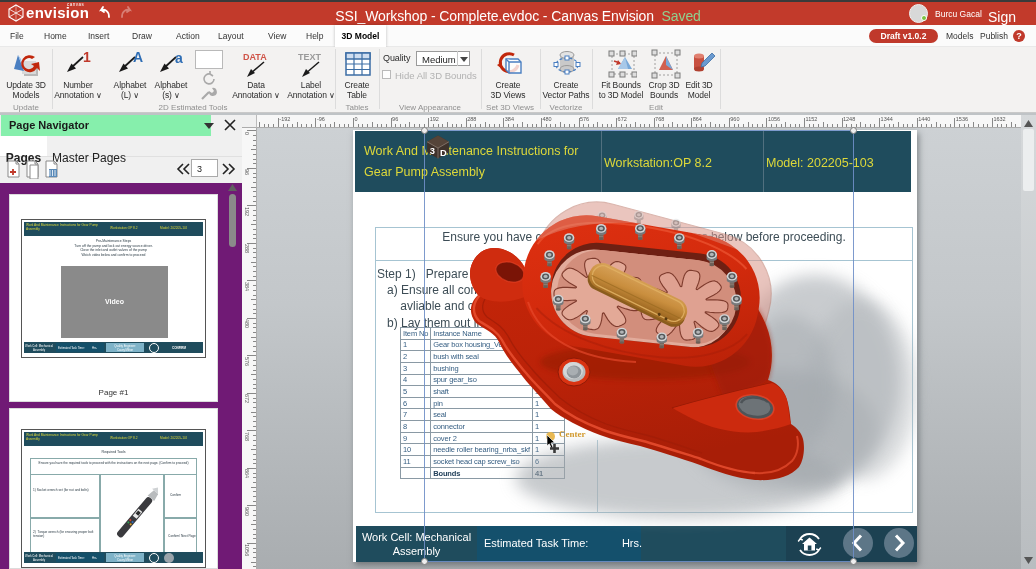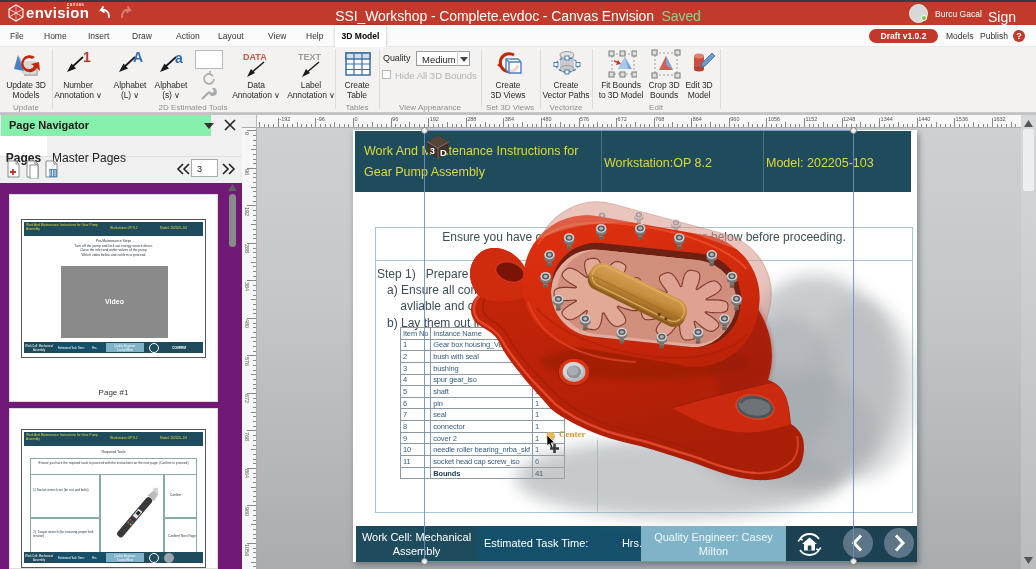--- a/index.html
+++ b/index.html
@@ -722,21 +722,20 @@
             <td class="c2">Bounds</td>
             <td class="c3">41</td>
           </tr>
         </tbody>
       </table>
       <div class="abs" style="left:244px;top:310px;width:1px;height:73px;background:#b4cdd8"></div>
       <div id="bbar">
 <div class="cell" style="left:0;width:121px;font-size:11px;padding-top:4px;line-height:14px">Work Cell: Mechanical<br>Assembly</div>
 <div class="cell" style="left:121px;width:164px;background:#14506c;font-size:11px;text-align:left;padding:11px 0 0 7px">Estimated Task Time:</div>
 <div class="cell" style="left:256px;width:40px;background:transparent;font-size:11px;padding-top:11px">Hrs.</div>
-<div class="cell" style="left:285px;width:145px;background:#7fb3c8;font-size:11px;padding-top:4px;line-height:14px;color:#f2f7f9">Quality Engineer: Casey<br>Milton</div>
 <div class="cell" style="left:430px;width:131px;background:#1c4152"></div>
 <svg class="abs" style="left:438px;top:3px" width="31" height="31" viewBox="0 0 31 31">
 <path d="M6,10 A11.5,11.5 0 0 1 25,10" fill="none" stroke="#fff" stroke-width="1.8"></path>
 <path d="M6,21 A11.5,11.5 0 0 0 25,21" fill="none" stroke="#fff" stroke-width="1.8"></path>
 <path d="M8,15 L15.5,8.5 L23,15 L21,15 L21,21.5 L10,21.5 L10,15 Z" fill="#fff"></path>
 <rect x="13.8" y="16.5" width="3.6" height="5" fill="#1c4152"></rect>
 <path d="M6,10 L4.2,12.5 M6,10 L8.8,11 M25,21 L26.8,18.5 M25,21 L22.2,20" stroke="#fff" stroke-width="1.4"></path>
         </svg>
 <div class="abs" style="left:487px;top:2px;width:30px;height:30px;border-radius:50%;background:#5d7687"></div>
 <svg class="abs" style="left:487px;top:2px" width="30" height="30" viewBox="0 0 30 30">

